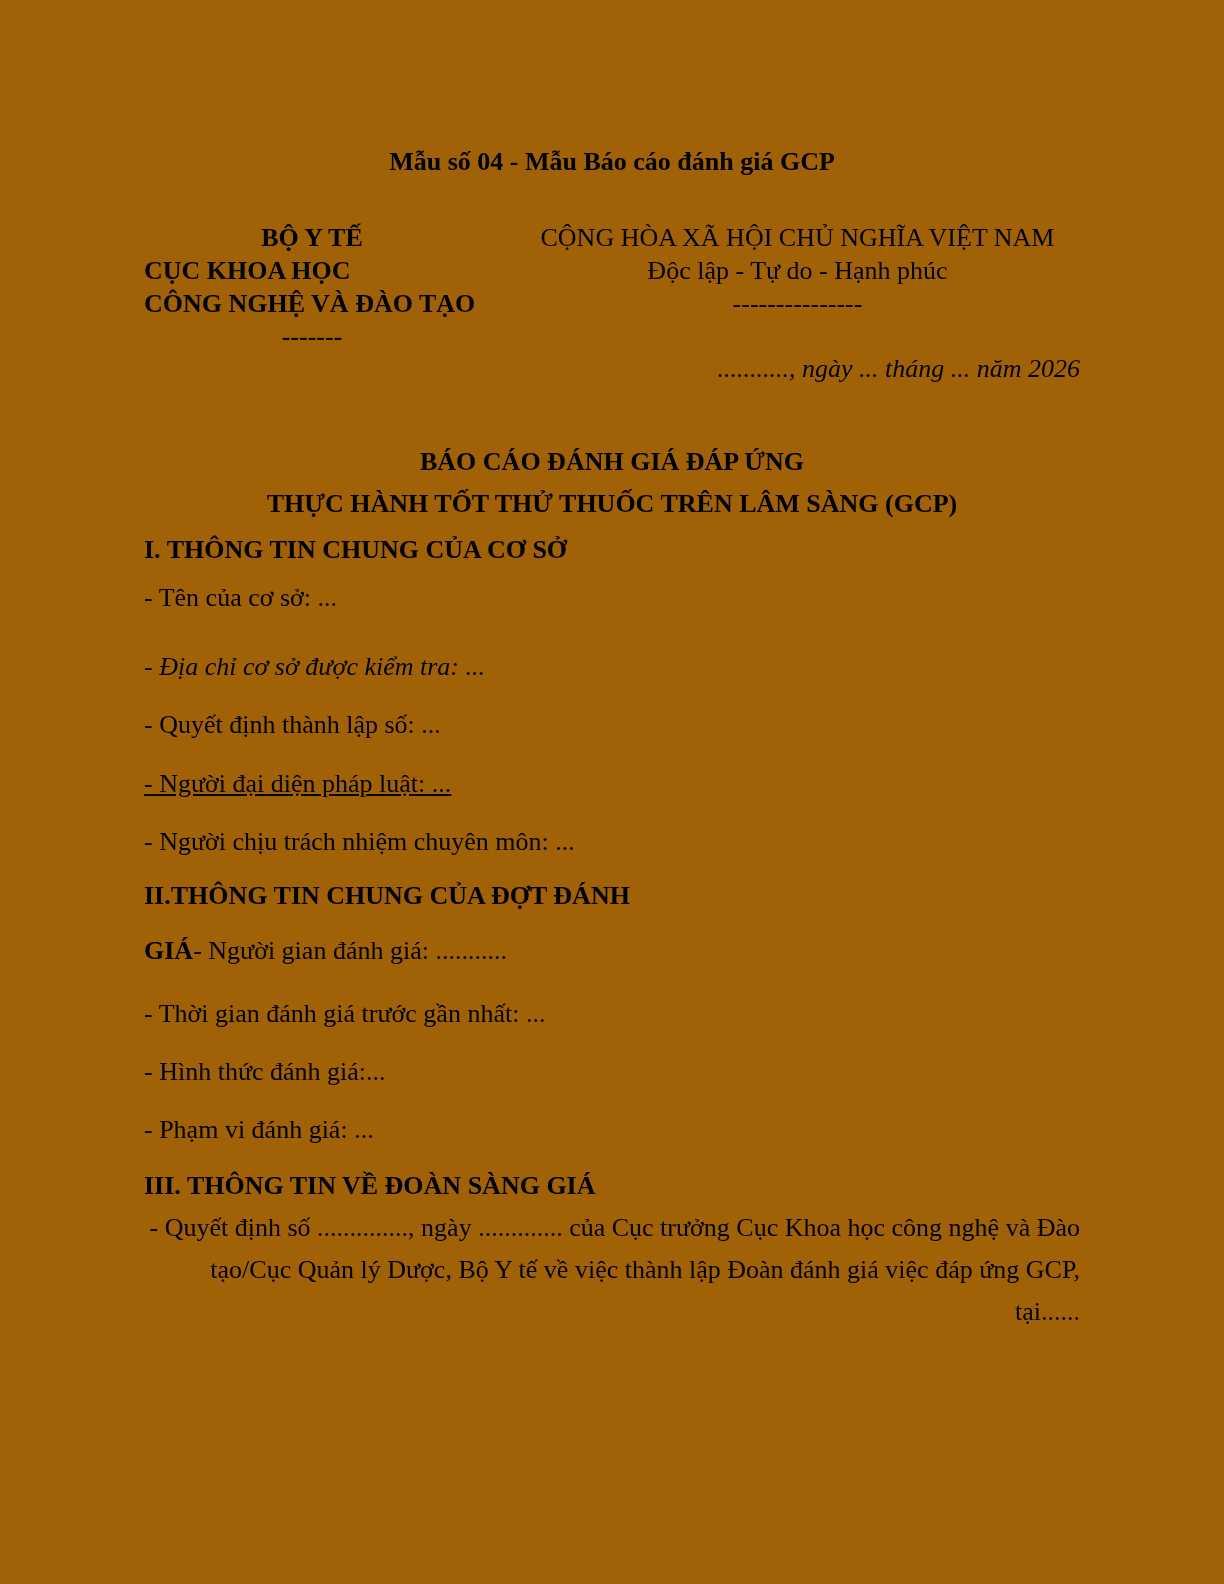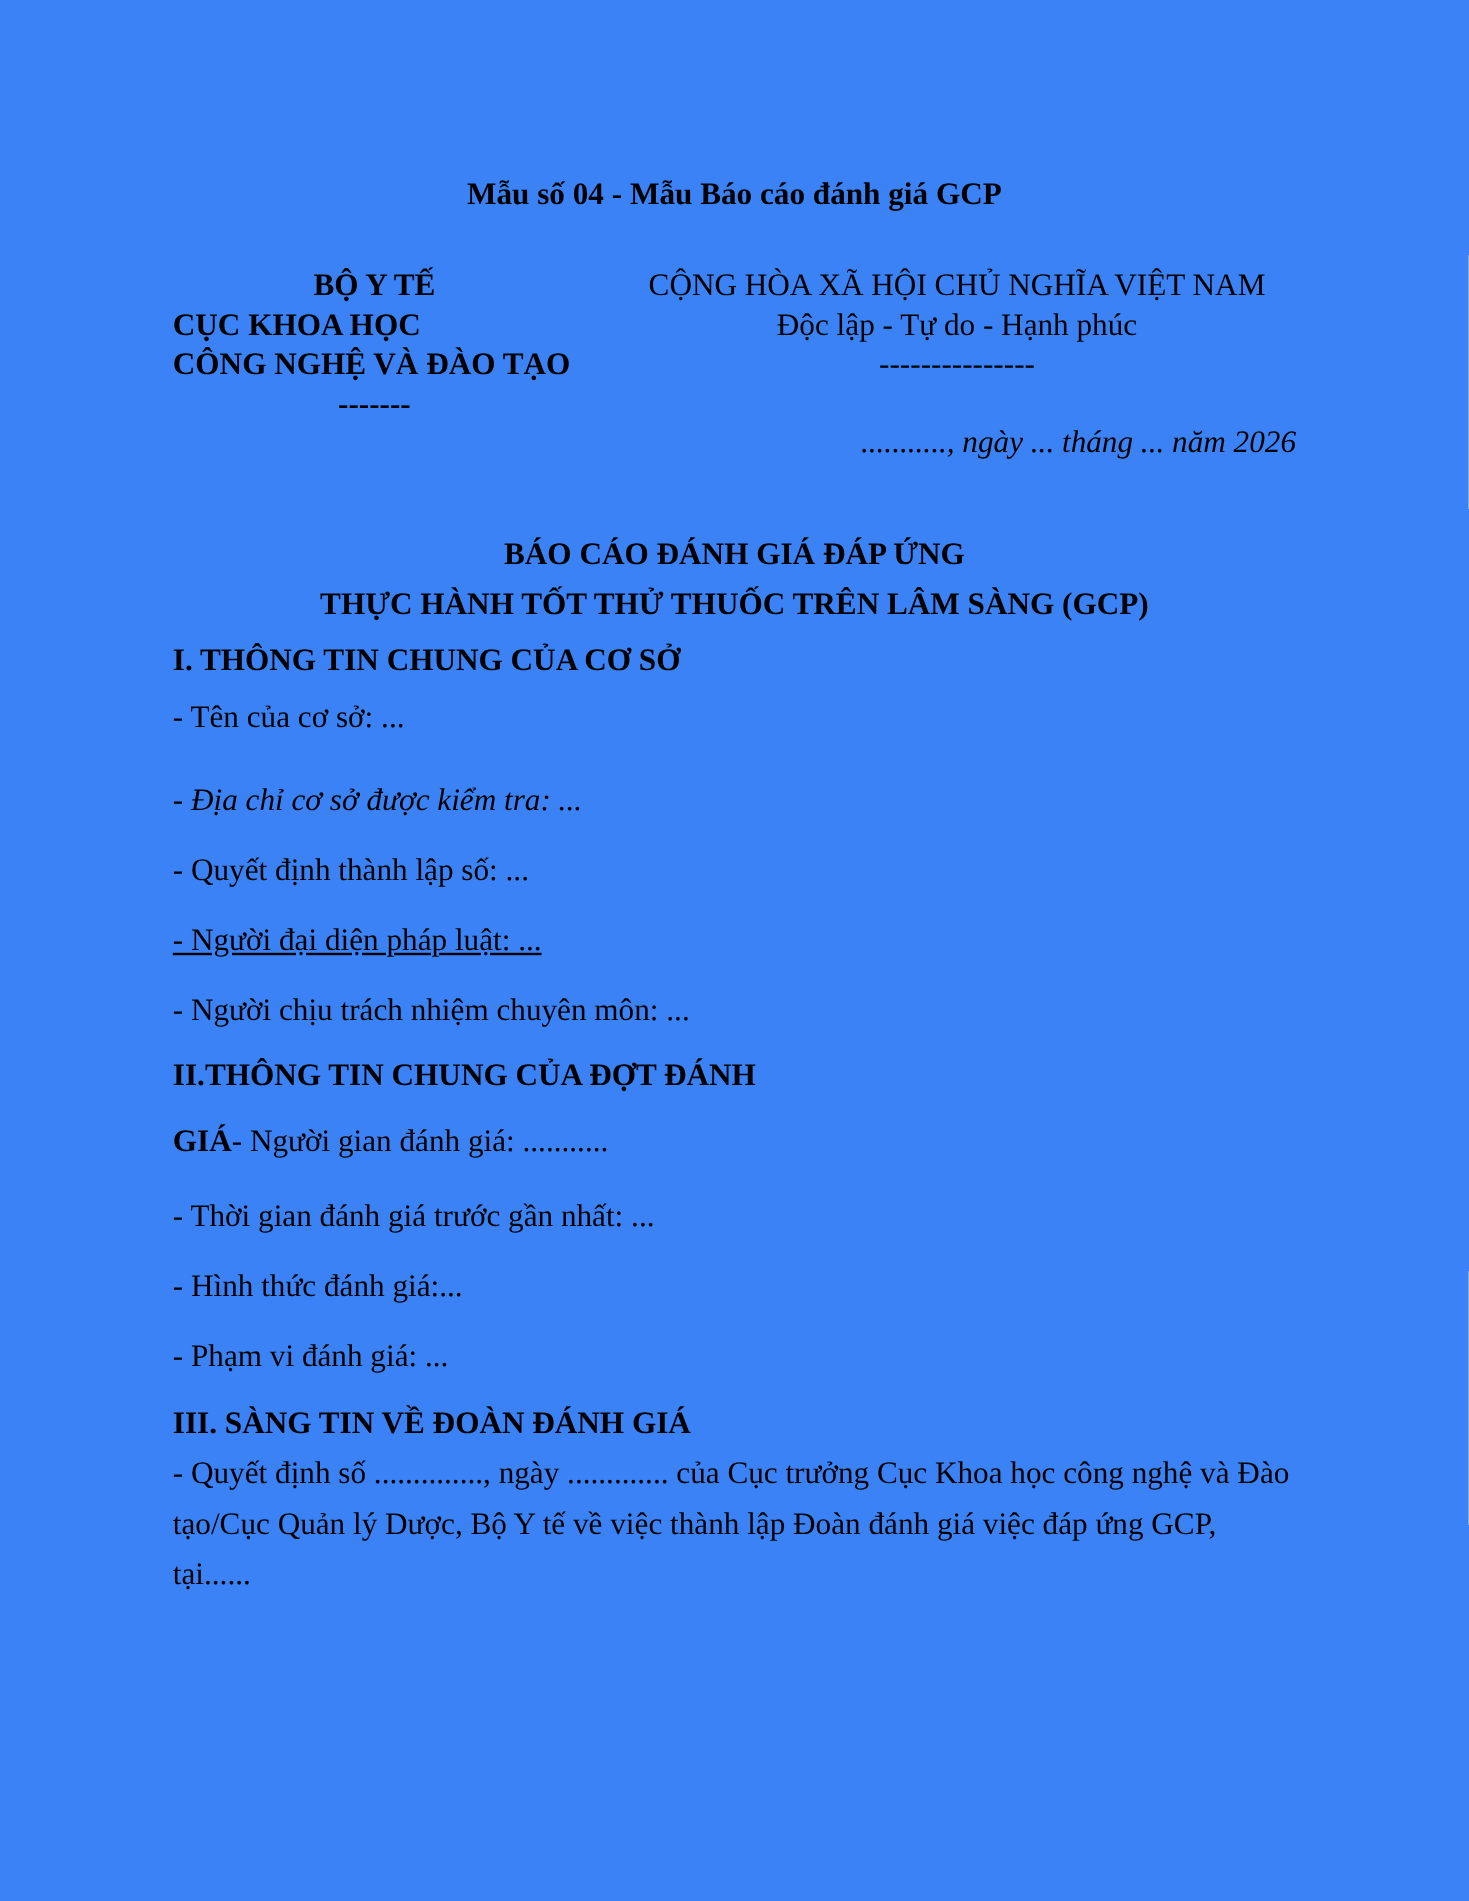--- a/index.html
+++ b/index.html
@@ -4,21 +4,21 @@
 <style>
   html, body {
     margin: 0;
     padding: 0;
     background: #ffffff;
   }
   .page {
     position: relative;
     width: 1224px;
     height: 1584px;
-    background: #3b82f6;
+    background: #a16207;
     color: #000000;
     font-family: "Liberation Serif", "DejaVu Serif", serif;
     font-size: 26px;
     line-height: 31px;
     overflow: hidden;
   }
   .content {
     margin: 0 144px;
     width: 936px;
   }
@@ -76,20 +76,21 @@
   #item-daidien  { margin-top: 28px; text-decoration: underline; }
   #item-chuyenmon{ margin-top: 27px; }
   #item-gia      { margin-top: 24px; }
   #item-truoc    { margin-top: 32px; }
   #item-hinhthuc { margin-top: 27px; }
   #item-phamvi   { margin-top: 27px; }
 
   .paragraph {
     margin-top: 6px;
     line-height: 42px;
+    text-align: right;
   }
 </style>
 </head>
 <body>
 
 <div class="page">
   <div class="content">
 
     <div class="doc-title">Mẫu số 04 - Mẫu Báo cáo đánh giá GCP</div>
 
@@ -121,18 +122,18 @@
     <div class="item" id="item-chuyenmon">- Người chịu trách nhiệm chuyên môn: ...</div>
 
     <div class="sec-heading" id="sec2-heading">II.THÔNG TIN CHUNG CỦA ĐỢT ĐÁNH</div>
 
     <div class="item" id="item-gia"><span class="bold">GIÁ</span><span>- Người gian đánh giá: ...........</span></div>
 
     <div class="item" id="item-truoc">- Thời gian đánh giá trước gần nhất: ...</div>
     <div class="item" id="item-hinhthuc">- Hình thức đánh giá:...</div>
     <div class="item" id="item-phamvi">- Phạm vi đánh giá: ...</div>
 
-    <div class="sec-heading" id="sec3-heading">III. SÀNG TIN VỀ ĐOÀN ĐÁNH GIÁ</div>
+    <div class="sec-heading" id="sec3-heading">III. THÔNG TIN VỀ ĐOÀN SÀNG GIÁ</div>
 
     <div class="paragraph">- Quyết định số .............., ngày ............. của Cục trưởng Cục Khoa học công nghệ và Đào tạo/Cục Quản lý Dược, Bộ Y tế về việc thành lập Đoàn đánh giá việc đáp ứng GCP, tại......</div>
 
   </div>
 </div>
 
 </body></html>

